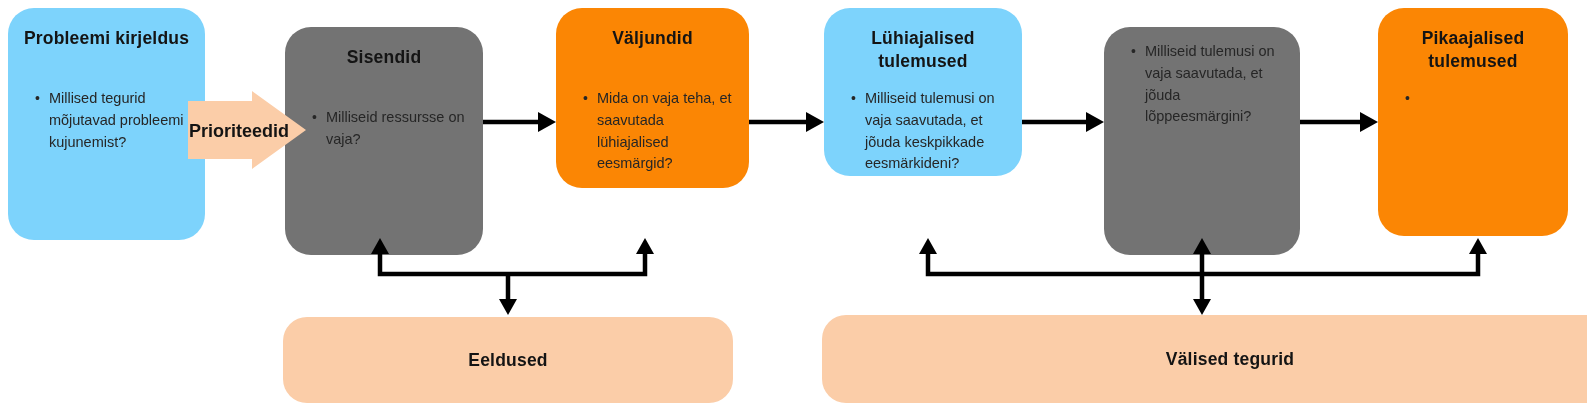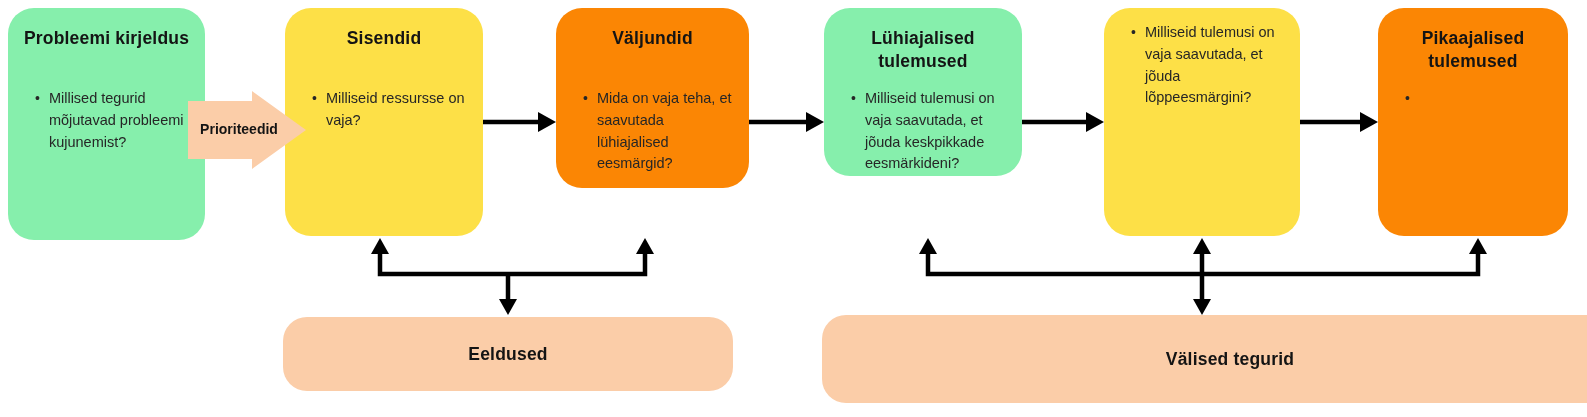--- a/index.html
+++ b/index.html
@@ -14,22 +14,22 @@
     background: #ffffff;
     overflow: hidden;
   }
   .stage-box {
     position: absolute;
     border-radius: 26px;
     box-sizing: border-box;
     color: #1b1b1b;
     z-index: 1;
   }
-  .tone-light  { background: #86efac; }
-  .tone-medium { background: #fde047; }
+  .tone-light  { background: #7dd3fc; }
+  .tone-medium { background: #737373; margin-top: 19px; }
   .tone-bright { background: #FB8604; }
   .tone-pale   { background: #FBCDA8; }
   .stage-title {
     padding: 19px 10px 0 10px;
     min-height: 47px;
     font-size: 17.5px;
     line-height: 1.3;
     font-weight: bold;
     text-align: center;
     letter-spacing: 0.2px;
@@ -67,21 +67,21 @@
     height: 417px;
     z-index: 2;
     pointer-events: none;
   }
   .flow-arrow-label {
     position: absolute;
     left: 184px;
     top: 121px;
     width: 110px;
     text-align: center;
-    font-size: 14px;
+    font-size: 18px;
     font-weight: bold;
     color: #141414;
     z-index: 3;
   }
   .line  { stroke: #000000; stroke-width: 4.5; fill: none; }
   .head  { fill: #000000; stroke: none; }
   .block { fill: #FBCDA8; stroke: none; }
 </style>
 </head>
 <body>
@@ -127,21 +127,21 @@
     </div>
   </div>
 
   <div class="stage-box tone-bright" style="left:1378px; top:8px; width:190px; height:228px;">
     <div class="stage-title">Pikaajalised tulemused</div>
     <div class="stage-bullet">
       <span class="dot">•</span>
     </div>
   </div>
 
-  <div class="footer-box tone-pale" style="left:283px; top:317px; width:450px; height:74px;">
+  <div class="footer-box tone-pale" style="left:283px; top:317px; width:450px; height:86px;">
     <span>Eeldused</span>
   </div>
 
   <div class="footer-box tone-pale" style="left:822px; top:315px; width:758px; height:88px;padding-left:29px;">
     <span>Välised tegurid</span>
   </div>
 
   <svg class="overlay-svg" viewBox="0 0 1587 417">
 
     <polygon class="block" points="188,101 252,101 252,91 306,130 252,169 252,159 188,159"></polygon>

